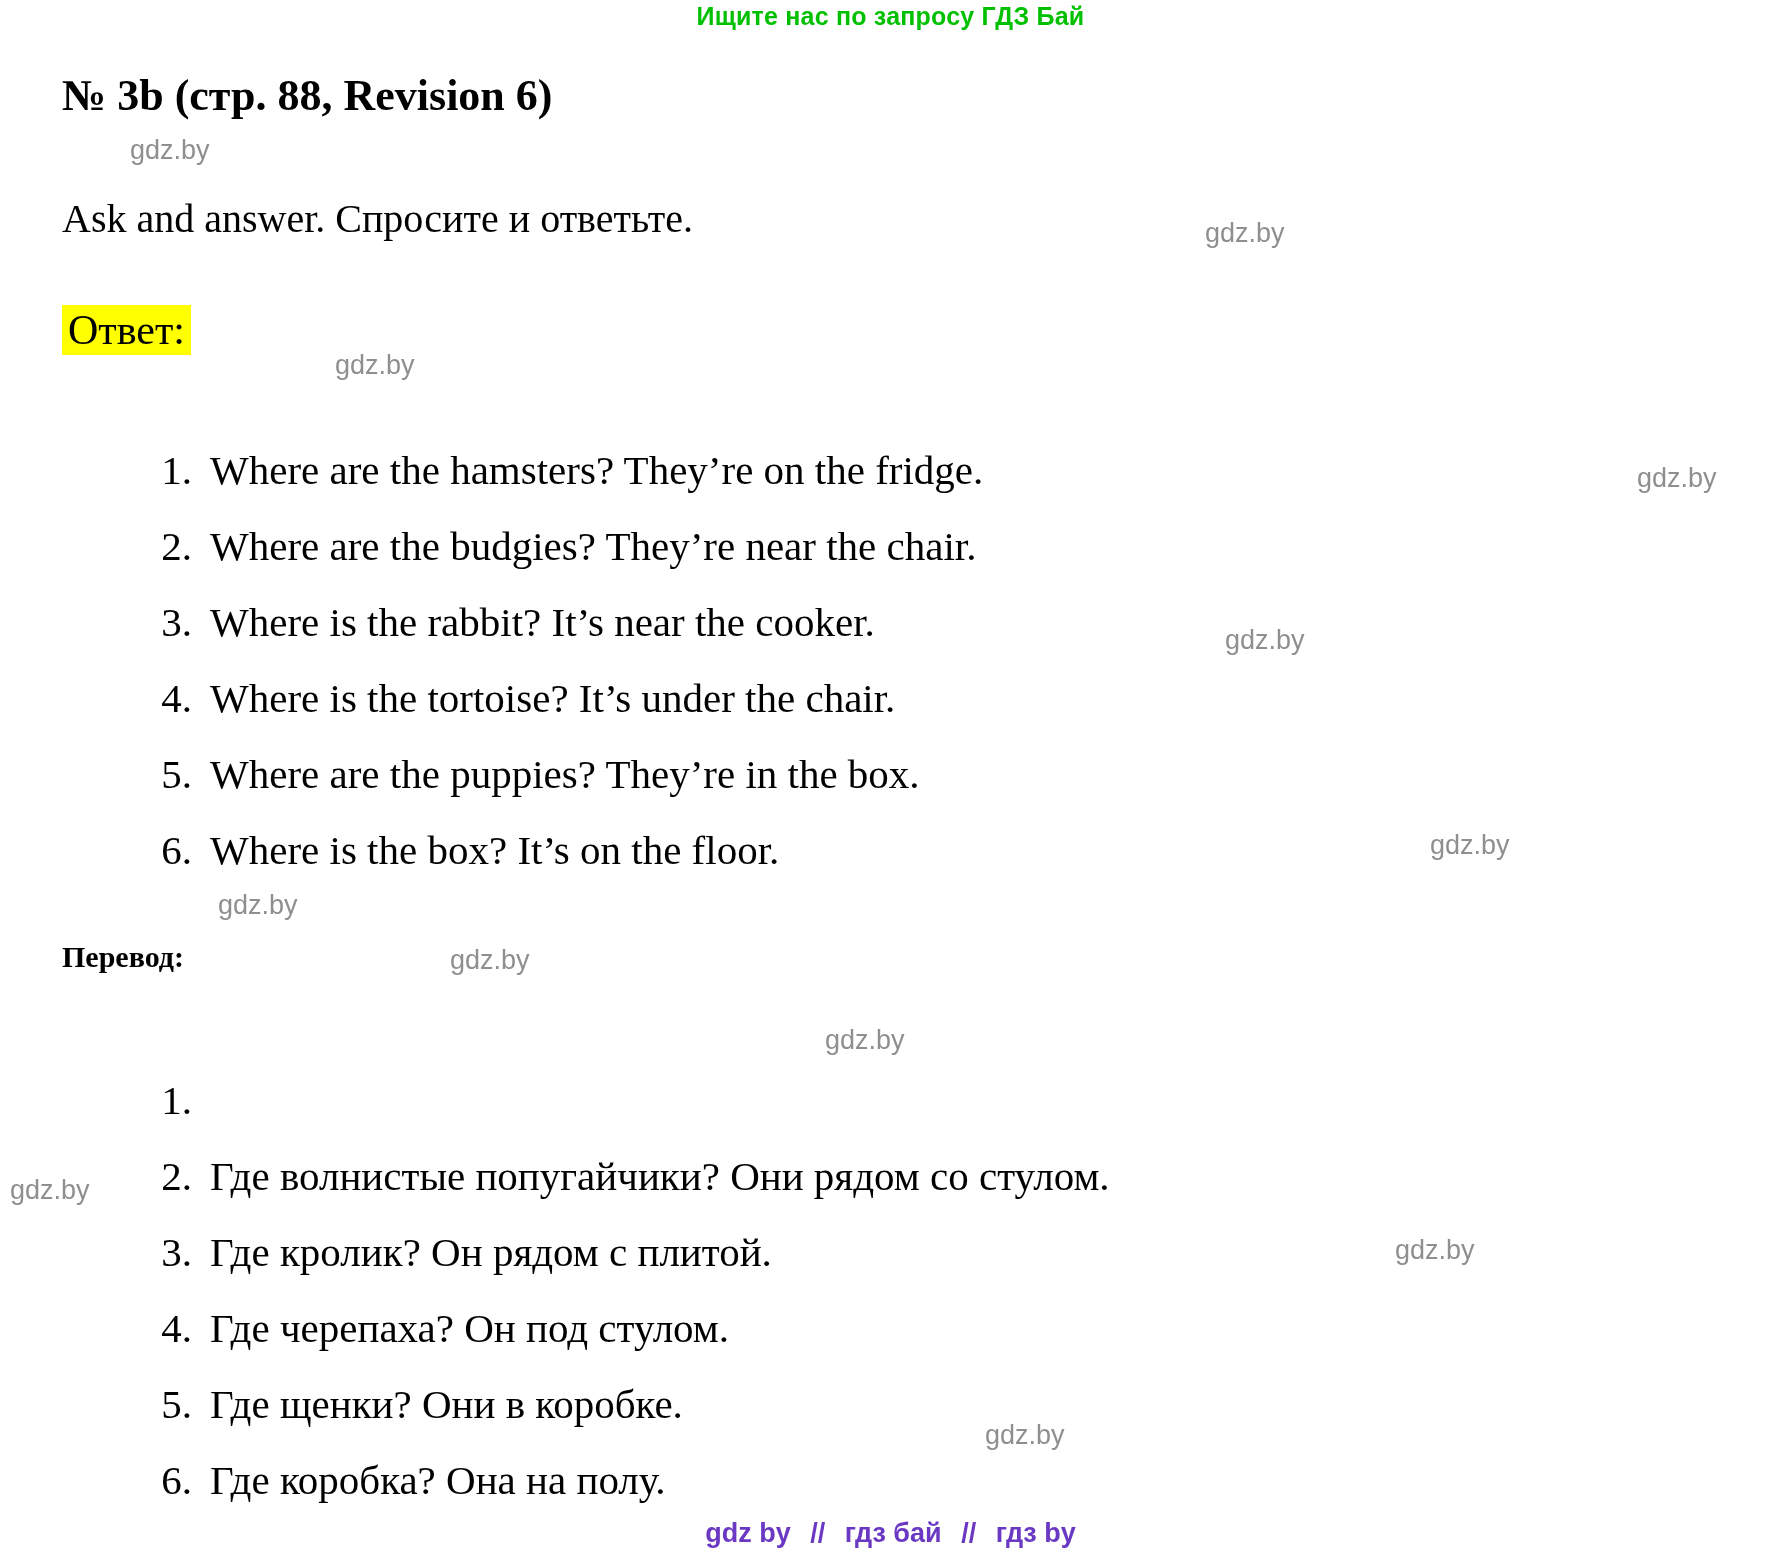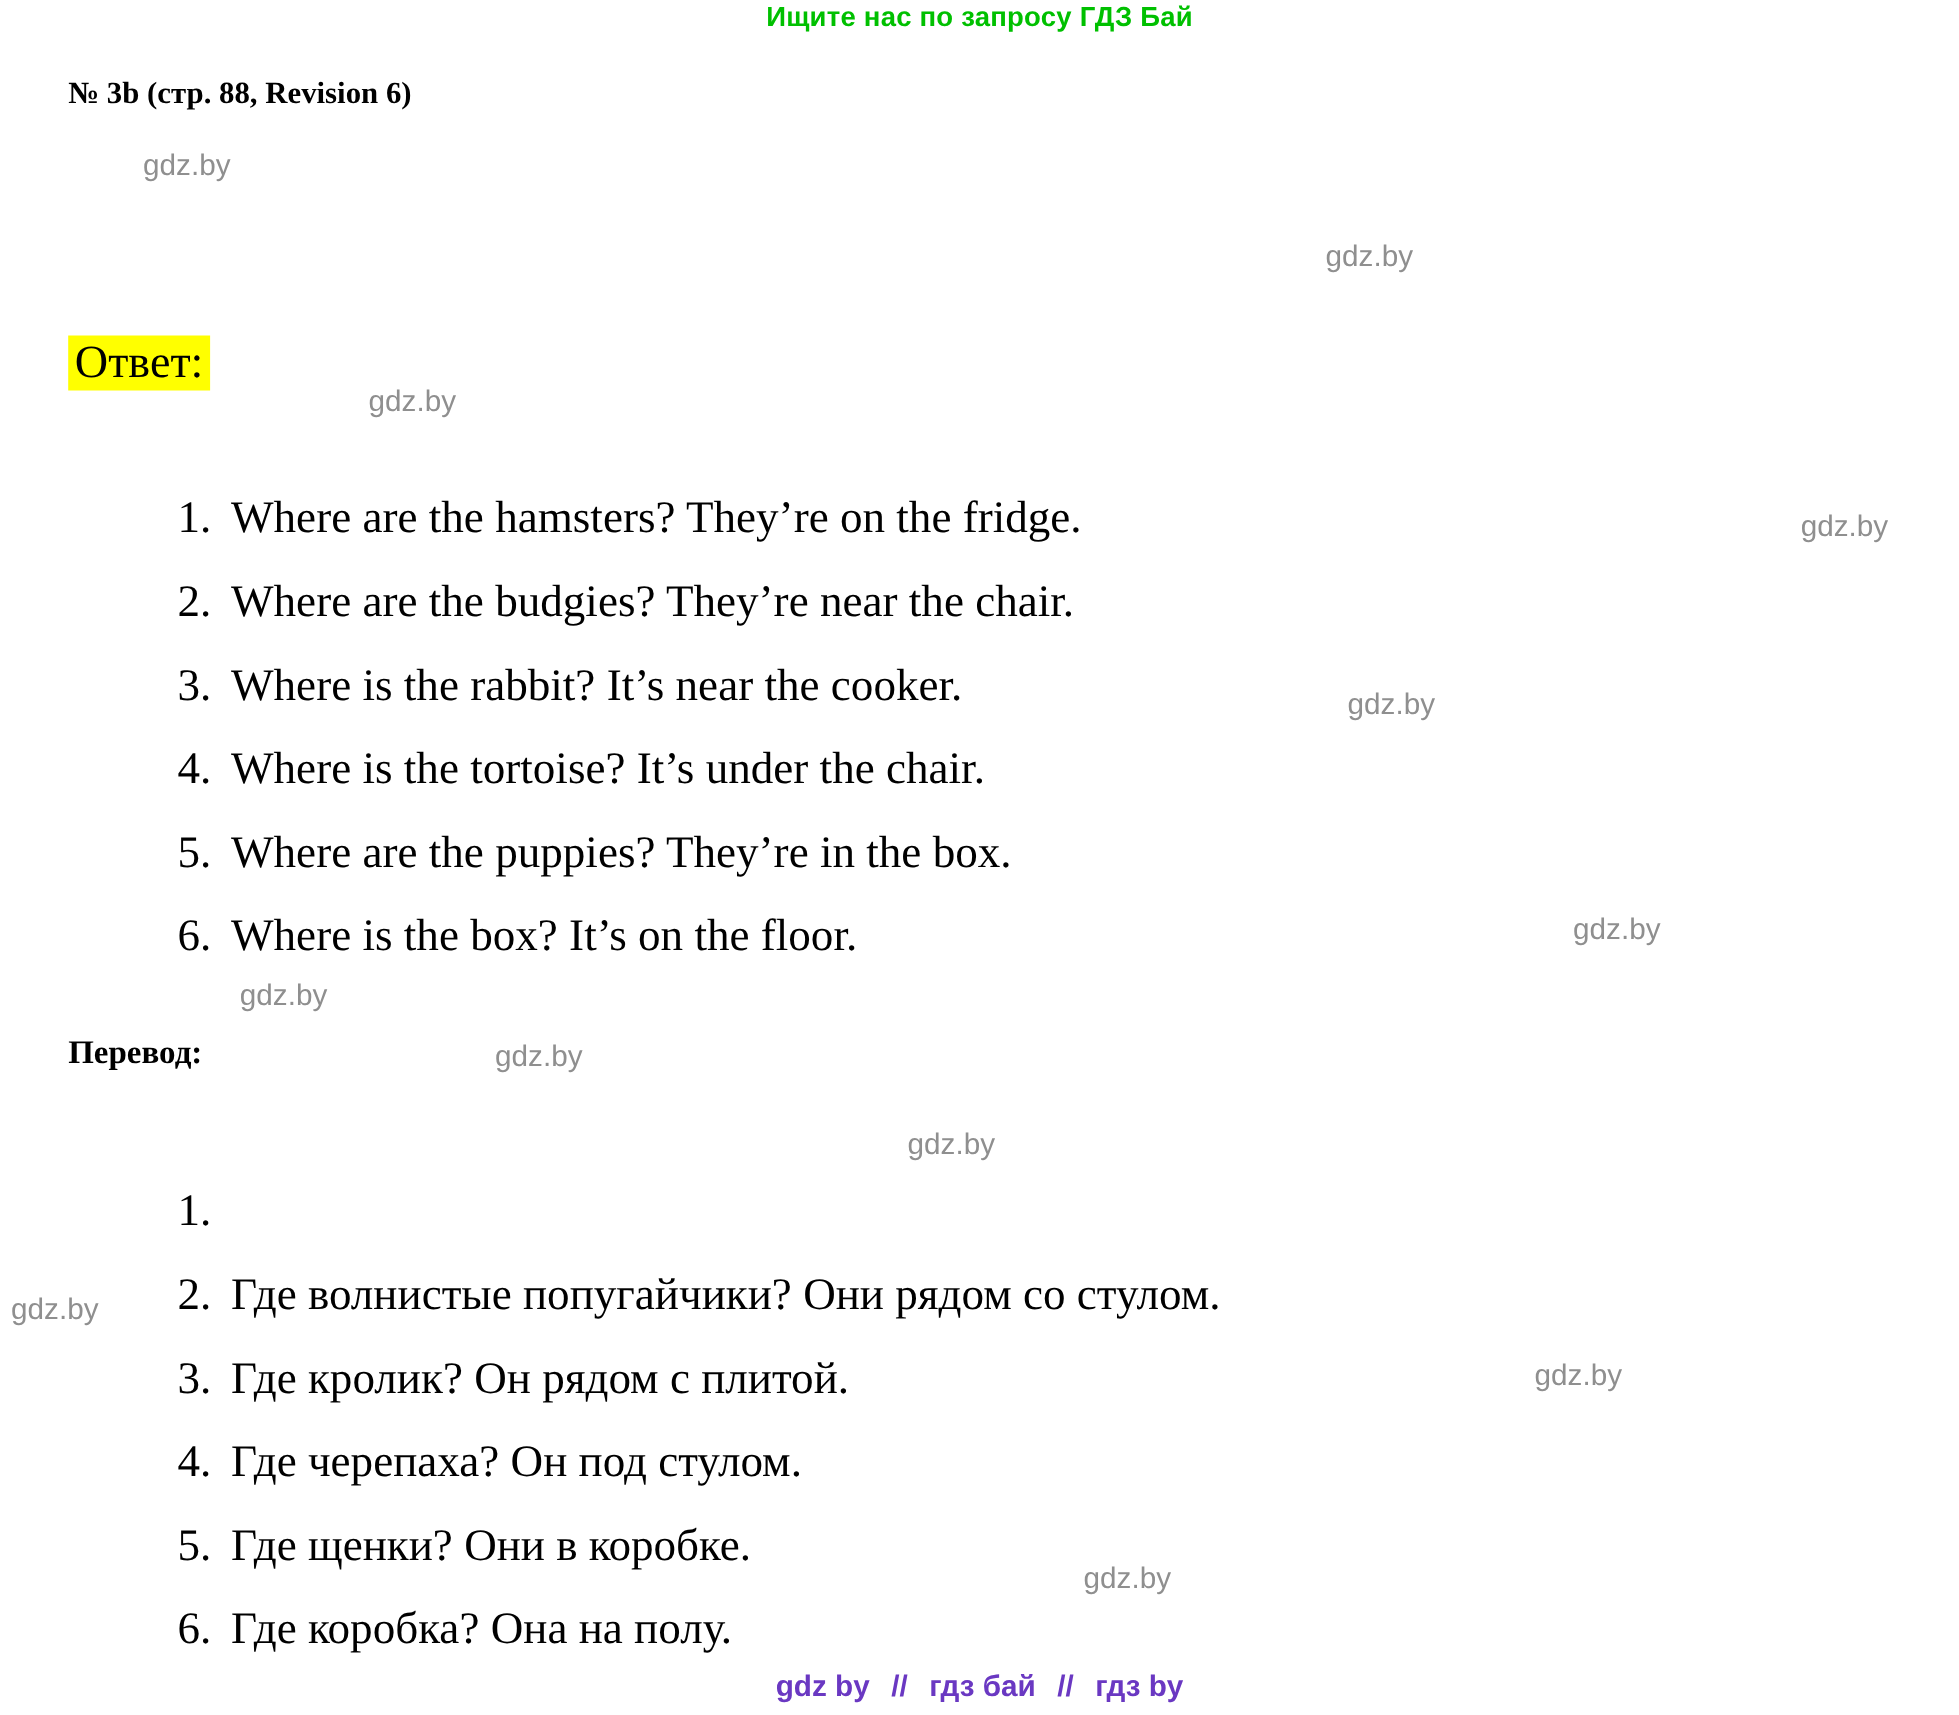--- a/index.html
+++ b/index.html
@@ -29,21 +29,21 @@
     font-family: "Liberation Sans", sans-serif;
     font-size: 25px;
     font-weight: bold;
     color: #00c000;
     letter-spacing: 0.2px;
   }
   .task-title {
     position: absolute;
     top: 70px;
     left: 62px;
-    font-size: 28px;
+    font-size: 44px;
     font-weight: bold;
     font-family: "Liberation Serif", serif;
   }
   .instruction {
     position: absolute;
     top: 195px;
     left: 62px;
     font-size: 40px;
     font-family: "Liberation Serif", serif;
   }
@@ -117,20 +117,21 @@
 </style>
 </head>
 <body>
 
 <div class="page">
 
   <div class="top-banner">Ищите нас по запросу ГДЗ Бай</div>
 
   <div class="task-title">№ 3b (стр. 88, Revision 6)</div>
 
+  <div class="instruction">Ask and answer. Спросите и ответьте.</div>
 
   <div class="answer-label">Ответ:</div>
 
   <ul class="list list-en">
     <li>
       <span class="num">1.</span>
       <span>Where are the hamsters? They’re on the fridge.</span>
     </li>
     <li>
       <span class="num">2.</span>

